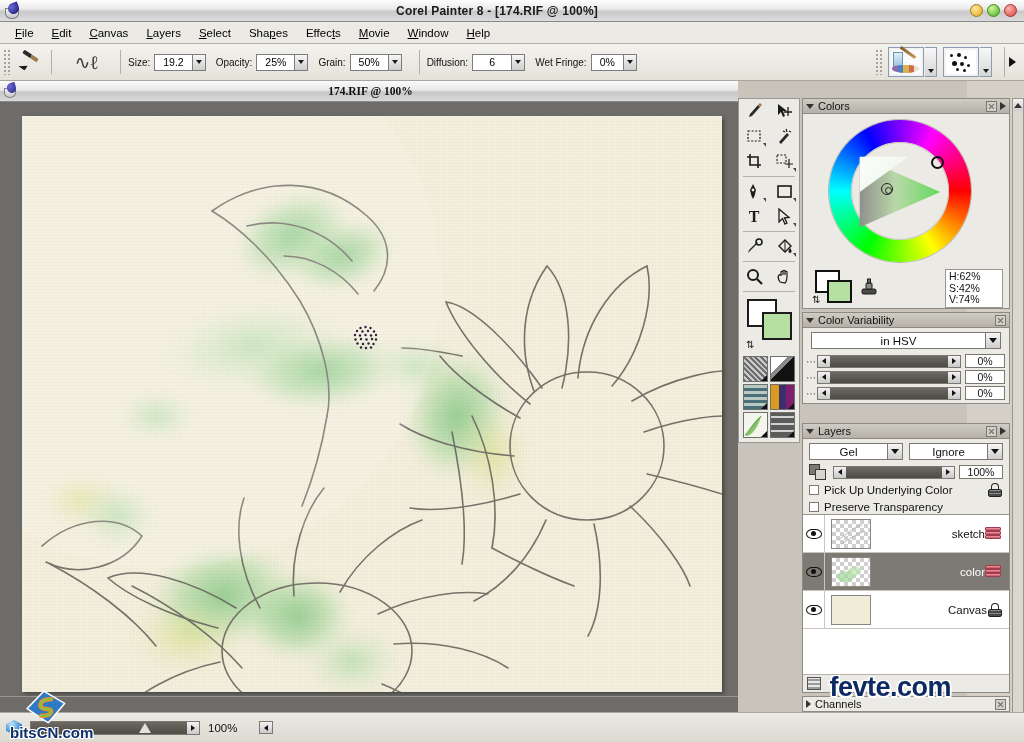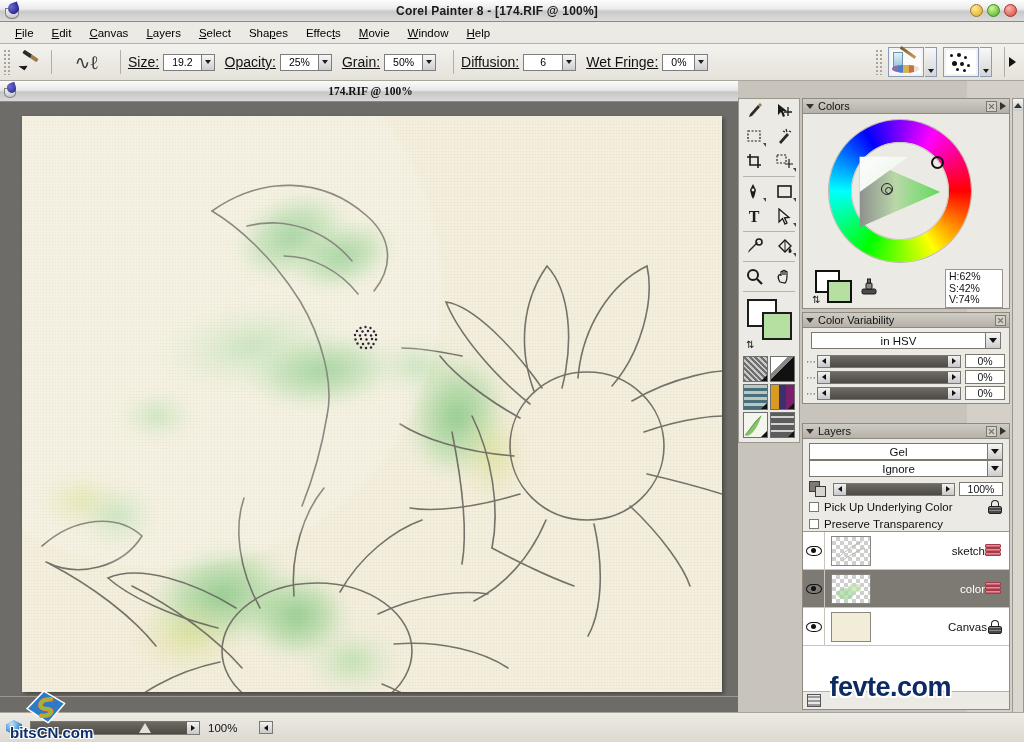--- a/index.html
+++ b/index.html
@@ -70,21 +70,21 @@
     transform: rotate(34deg); border-radius: 1px;
   }
   .brush-ico::after {
     content: ''; position: absolute; left: 3px; top: 14px; width: 8px; height: 6px;
     background: #1c1c1c; clip-path: polygon(100% 0,100% 100%,0 100%); transform: rotate(34deg);
   }
   .vsep { width: 1px; height: 24px; background: #b3afa6; margin: 0 7px; }
   .scribble { width: 54px; height: 26px; display:flex; align-items:center; justify-content:center;
     font-size: 19px; color:#3b3b3b; font-family:"Liberation Serif", serif; letter-spacing:-1px;}
   .field-group { display: flex; align-items: center; margin-right: 10px; }
-  .field-label { margin-right: 4px; color:#111; font-size: 14px; text-decoration: underline; }
+  .field-label { margin-right: 4px; color:#111; font-size: 10px; }
   .spin {
     display:flex; align-items:stretch; height:17px; border:1px solid #7d7d7d; background:#fff;
   }
   .spin .val { min-width: 30px; padding: 0 8px; display:flex; align-items:center;
     justify-content:center; font-size:10.5px; color:#000; background:#fff; }
   .spin .arrow {
     width: 13px; background: linear-gradient(to bottom,#f6f6f6,#cecece);
     border-left: 1px solid #7d7d7d; display:flex; align-items:center; justify-content:center;
   }
   .spin .arrow i { border-left:3px solid transparent; border-right:3px solid transparent;
@@ -249,21 +249,21 @@
     font-size:10.5px; display:flex; align-items:center; justify-content:center; color:#111;}
 
   .select-ctl { margin:4px 8px; height:17px; background:#fff; border:1px solid #7c7870;
     display:flex; align-items:center; position:relative; }
   .select-ctl .sv { flex:1; text-align:center; font-size:11.5px; color:#111; }
   .select-ctl .sa { width:15px; height:15px; background: linear-gradient(to bottom,#f6f6f6,#cecece);
     border-left:1px solid #7c7870; display:flex; align-items:center; justify-content:center; }
   .select-ctl .sa i { border-left:4px solid transparent; border-right:4px solid transparent;
     border-top:5px solid #111; }
 
-  .lyr-selects { display:flex; padding:4px 6px 2px;flex-direction:column; }
+  .lyr-selects { display:flex; gap:6px; padding:4px 6px 2px; }
   .lyr-selects .select-ctl { margin:0; flex:1; }
   .opacity-row { display:flex; align-items:center; padding:2px 6px 4px; }
   .op-ico { width:20px; height:16px; position:relative; margin-right:4px; }
   .op-ico .a { position:absolute; left:0; top:0; width:11px; height:11px; background:#7d7a74;
     border:1px solid #3c3a36; }
   .op-ico .b { position:absolute; left:6px; top:5px; width:11px; height:11px; background:#d8d5cd;
     border:1px solid #3c3a36; }
   .chk-row { display:flex; align-items:center; padding:0 6px; height:15px; }
   .chk { width:10px; height:10px; border:1px solid #7c7870; background:#fff; margin-right:5px; }
   .chk-label { font-size:11.5px; color:#111; }

